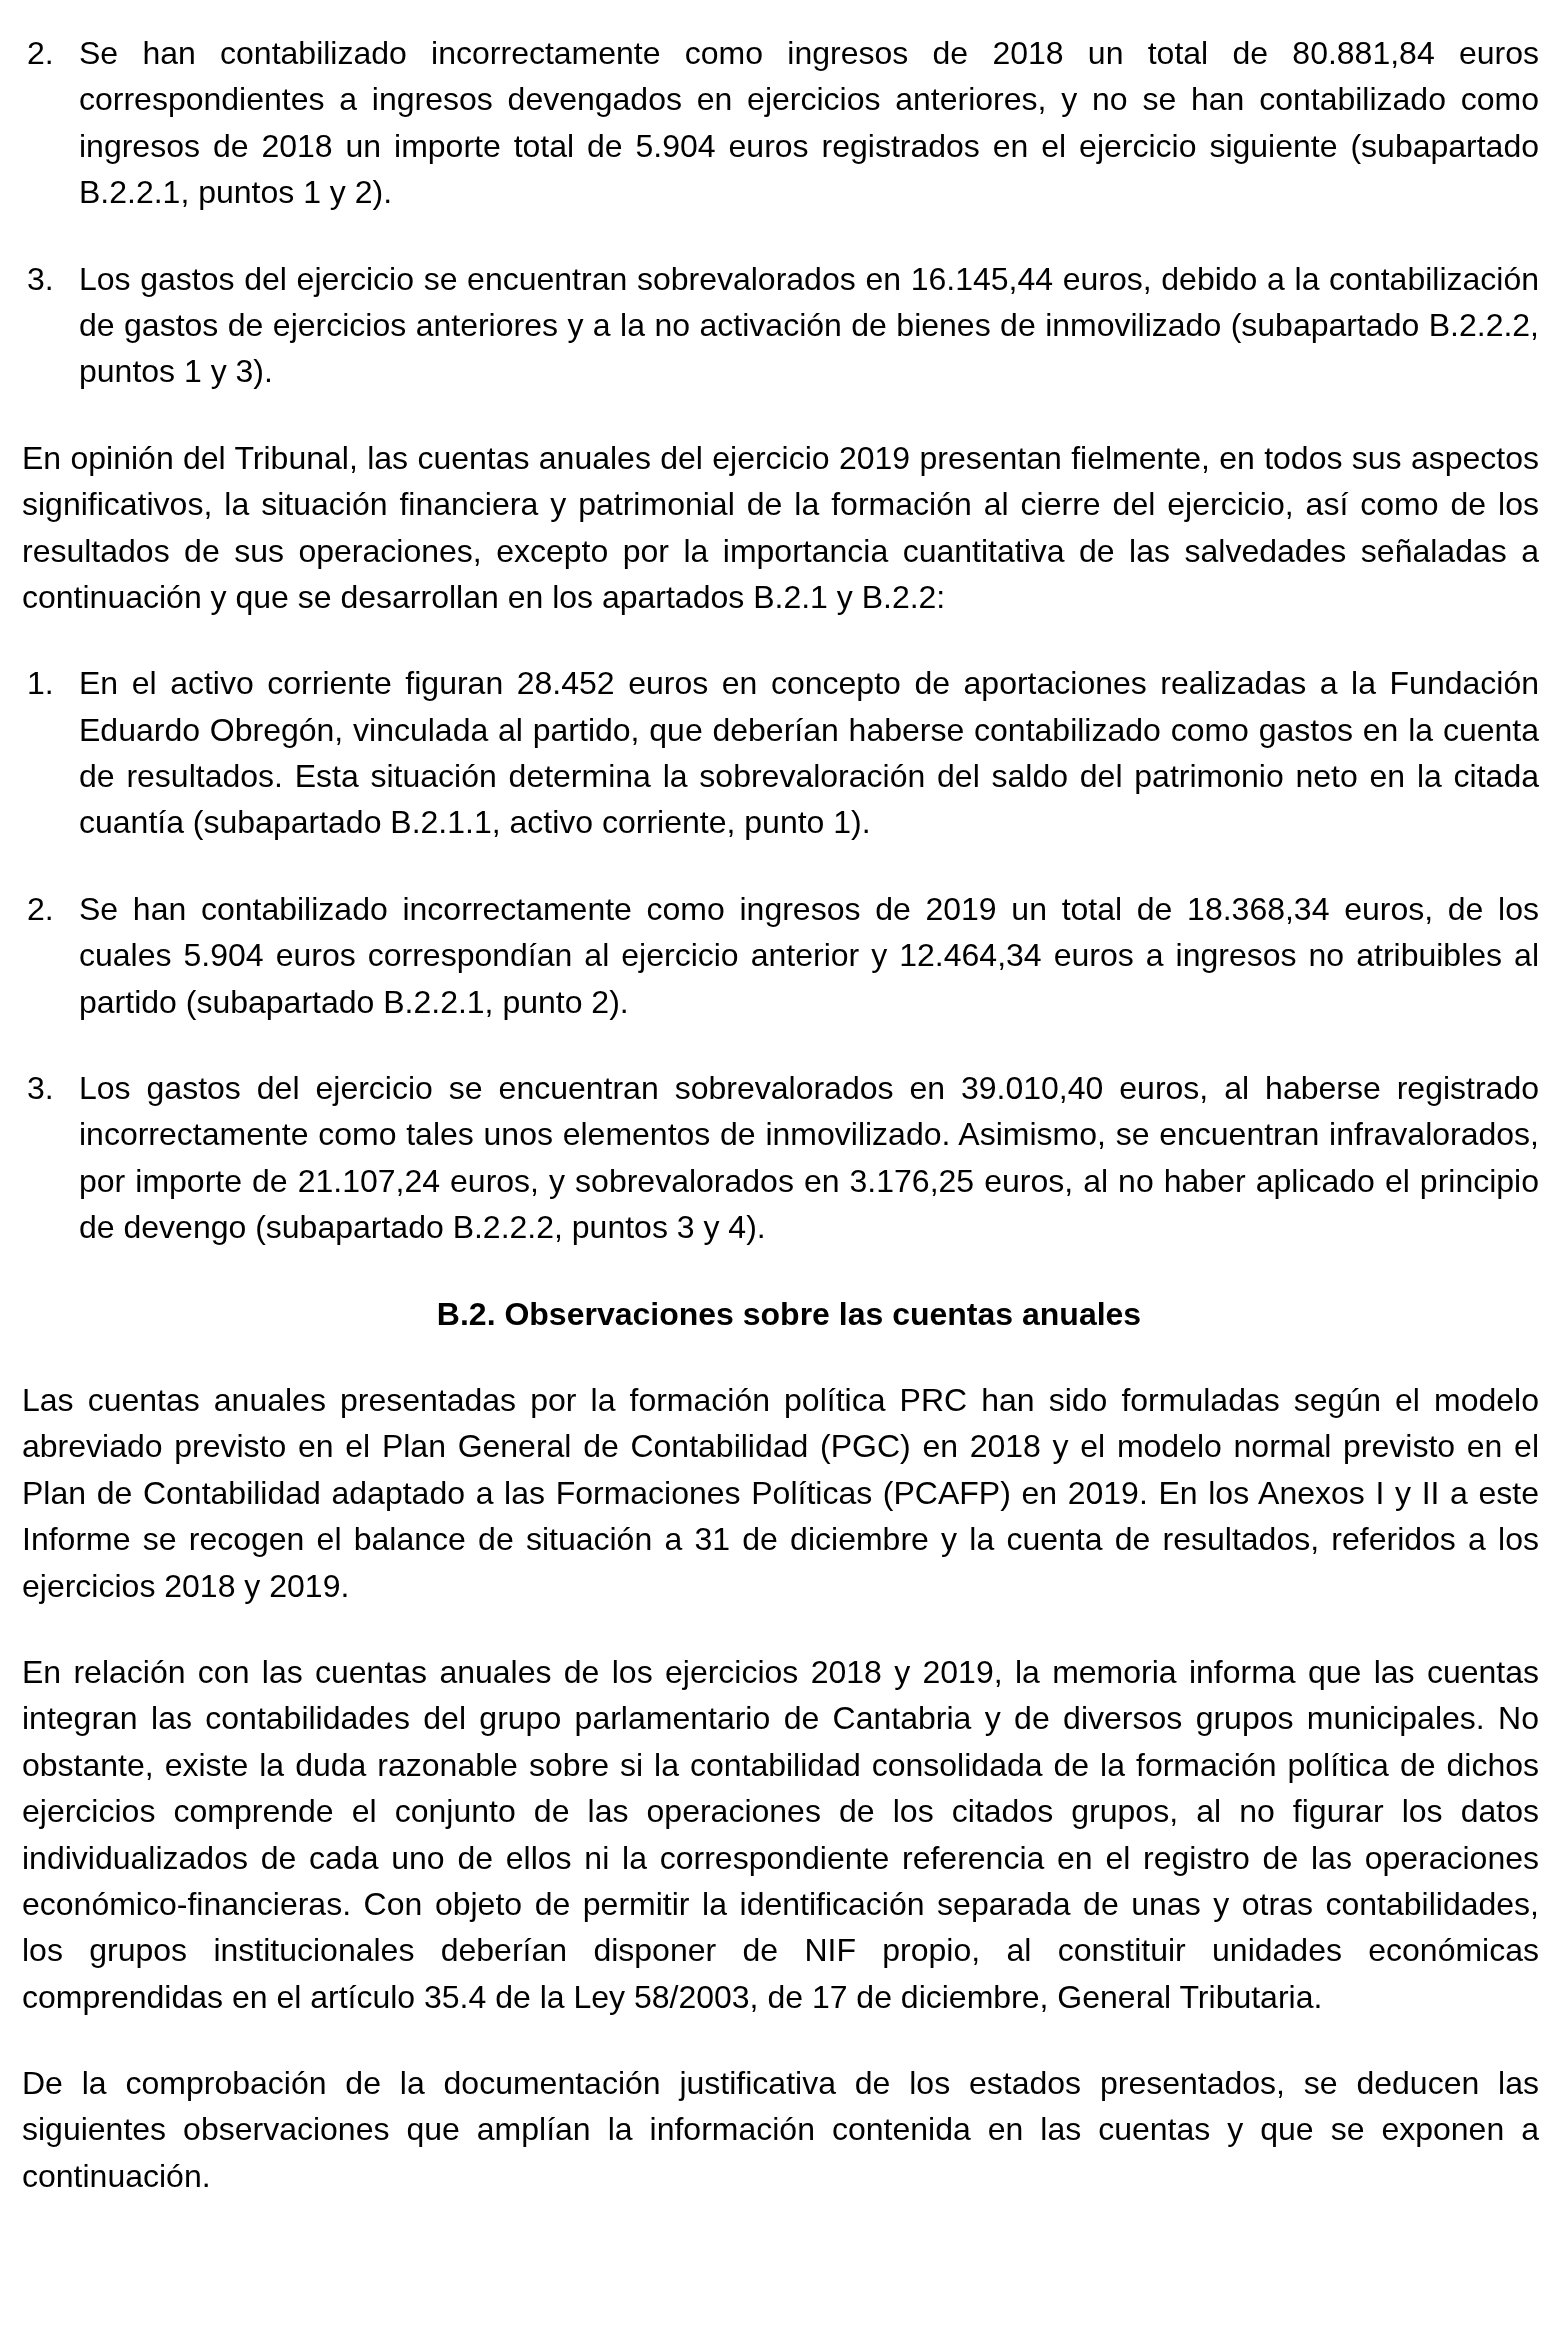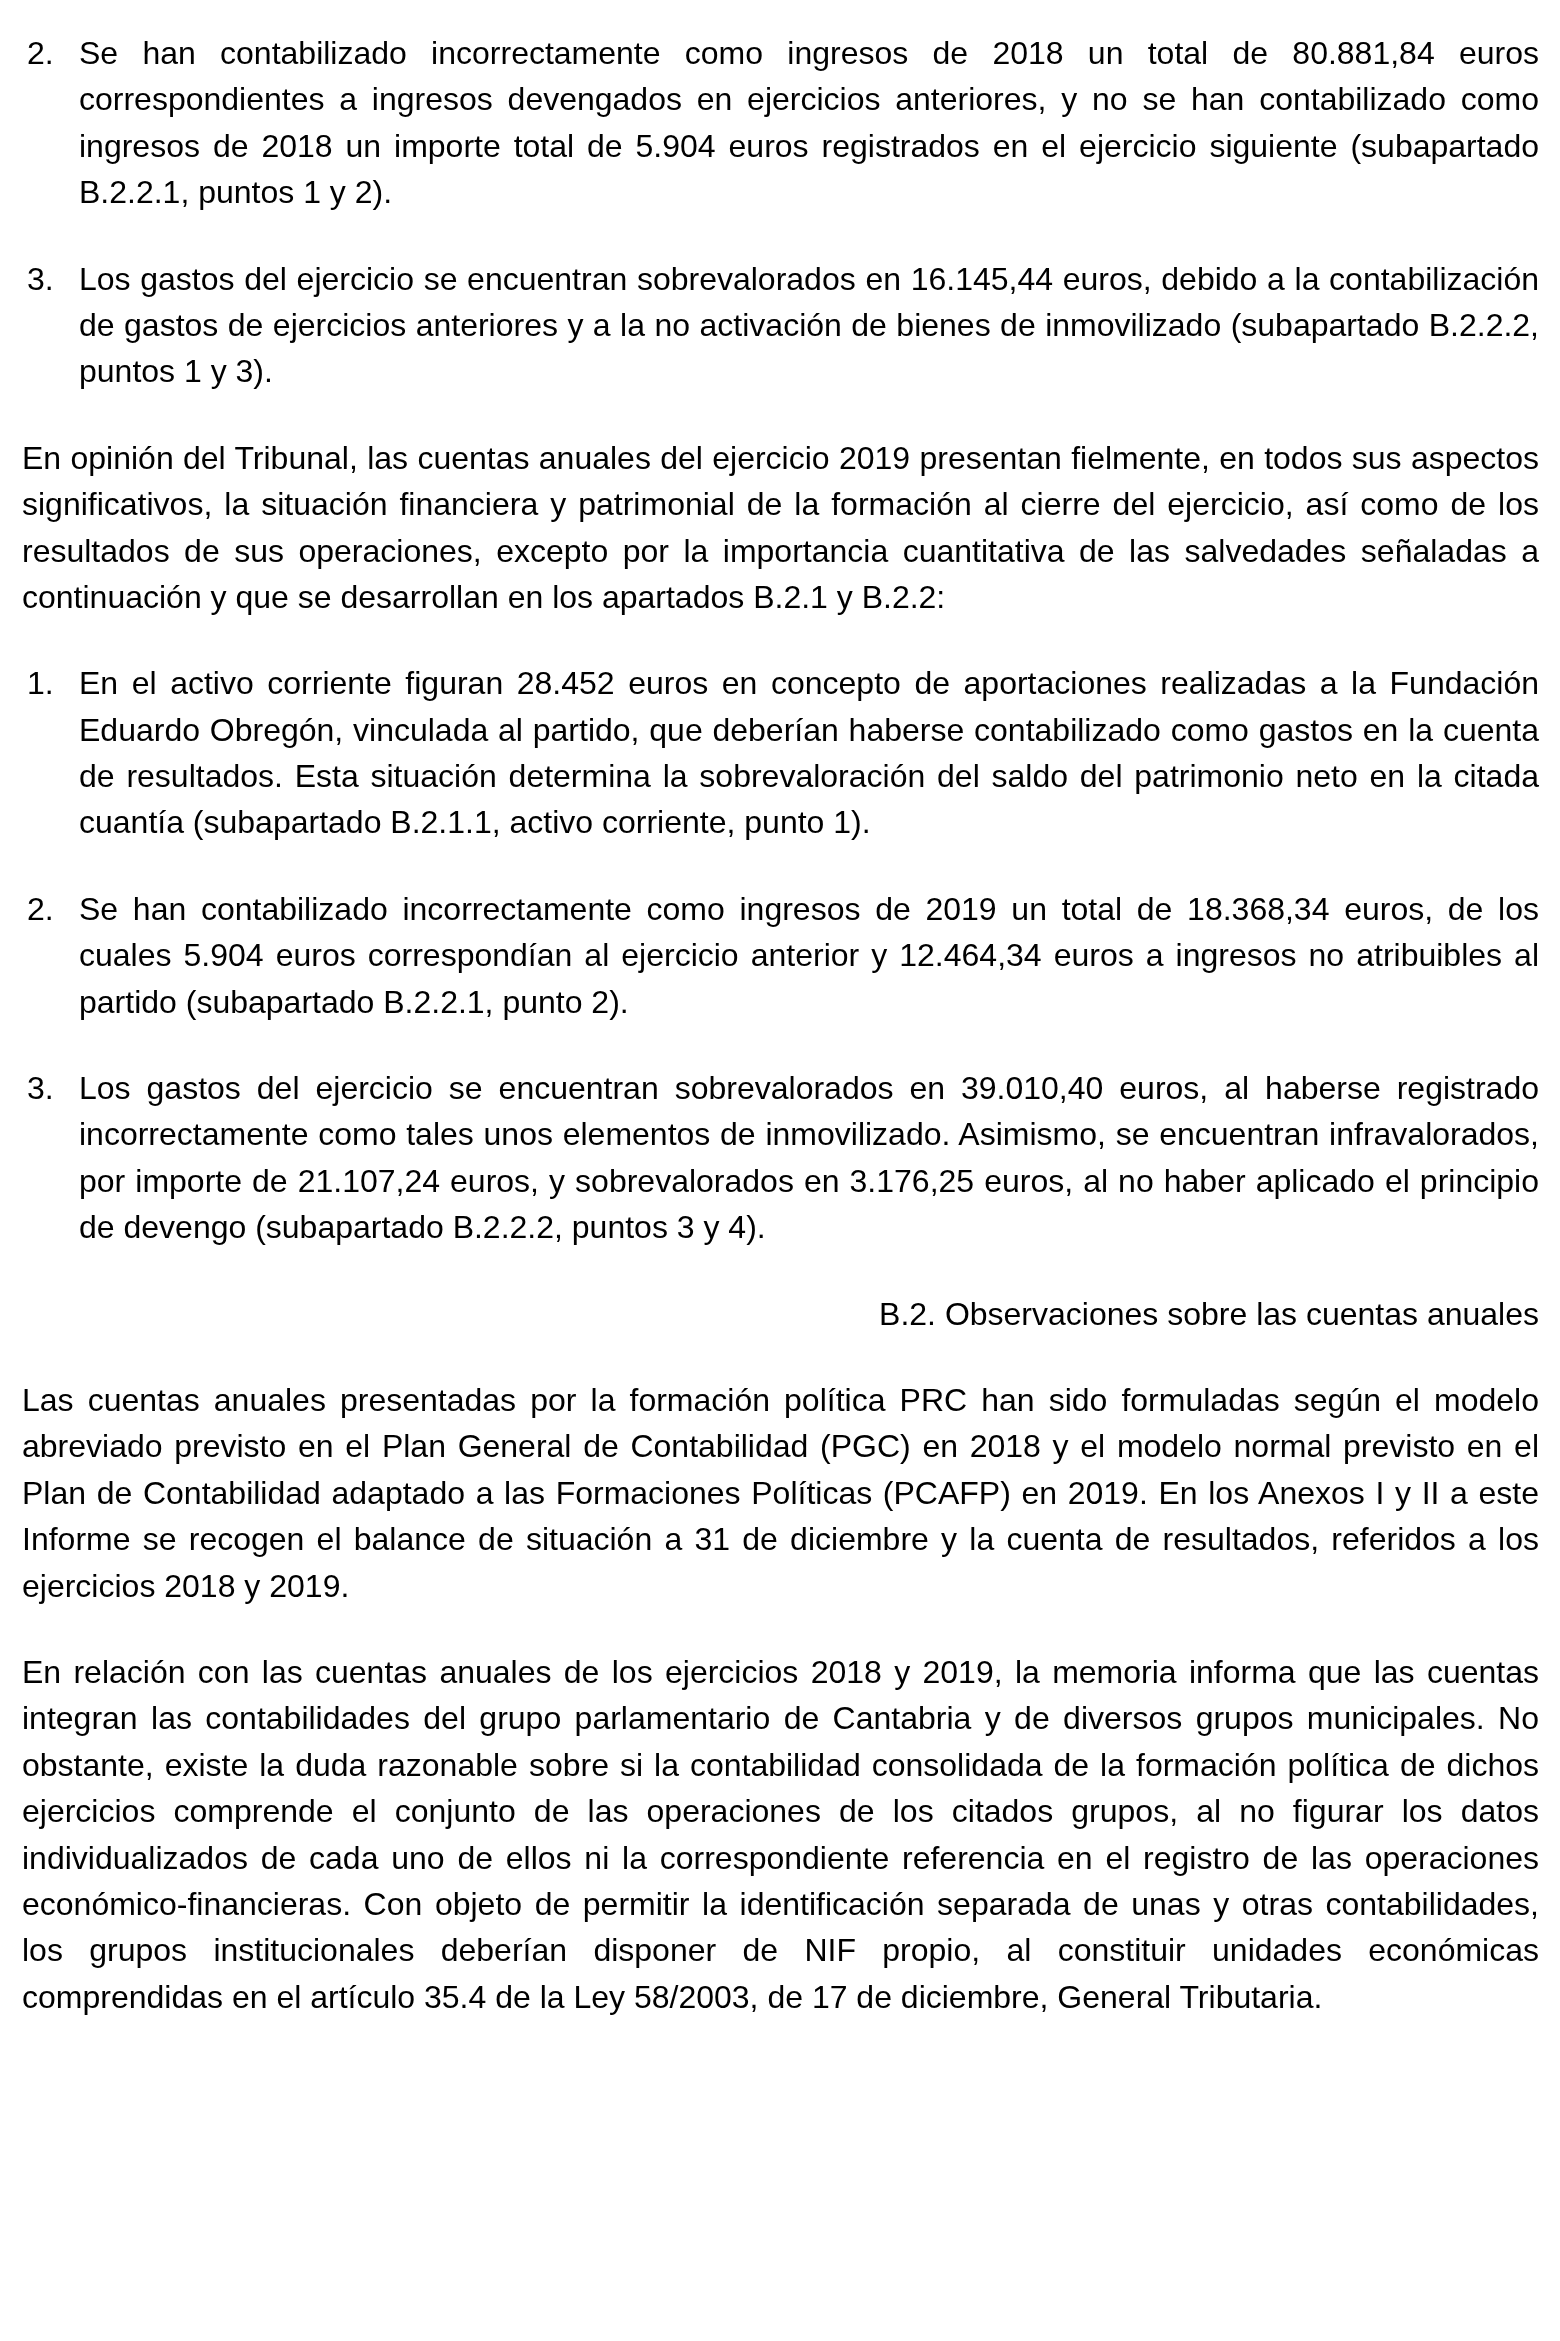--- a/index.html
+++ b/index.html
@@ -33,22 +33,22 @@
   }
   .list-num {
     position: absolute;
     left: 5px;
     top: 0;
   }
   .bold {
     font-weight: normal;
   }
   .section-heading {
-    font-weight: normal;
-    text-align: right;
+    font-weight: bold;
+    text-align: center;
     margin: 0 0 40px 17px;
   }
 </style>
 </head>
 <body>
 
 <div class="doc-page">
 
   <div class="list-item">
     <span class="list-num">2.</span>
@@ -76,15 +76,16 @@
     <span class="list-num">3.</span>
     <span>Los gastos del ejercicio se encuentran sobrevalorados en 39.010,40 euros, al haberse registrado incorrectamente como tales unos elementos de inmovilizado. Asimismo, se encuentran infravalorados, por importe de 21.107,24 euros, y sobrevalorados en 3.176,25 euros, al no haber aplicado el principio de devengo (subapartado B.2.2.2, puntos 3 y 4).</span>
   </div>
 
   <h2 class="section-heading" style="font-size: inherit;">B.2. Observaciones sobre las cuentas anuales</h2>
 
   <p class="para">Las cuentas anuales presentadas por la formación política PRC han sido formuladas según el modelo abreviado previsto en el Plan General de Contabilidad (PGC) en 2018 y el modelo normal previsto en el Plan de Contabilidad adaptado a las Formaciones Políticas (PCAFP) en 2019. En los Anexos I y II a este Informe se recogen el balance de situación a 31 de diciembre y la cuenta de resultados, referidos a los ejercicios 2018 y 2019.</p>
 
   <p class="para">En relación con las cuentas anuales de los ejercicios 2018 y 2019, la memoria informa que las cuentas integran las contabilidades del grupo parlamentario de Cantabria y de diversos grupos municipales. No obstante, existe la duda razonable sobre si la contabilidad consolidada de la formación política de dichos ejercicios comprende el conjunto de las operaciones de los citados grupos, al no figurar los datos individualizados de cada uno de ellos ni la correspondiente referencia en el registro de las operaciones económico-financieras. Con objeto de permitir la identificación separada de unas y otras contabilidades, los grupos institucionales deberían disponer de NIF propio, al constituir unidades económicas comprendidas en el artículo 35.4 de la Ley 58/2003, de 17 de diciembre, General Tributaria.</p>
 
+  <p class="para">De la comprobación de la documentación justificativa de los estados presentados, se deducen las siguientes observaciones que amplían la información contenida en las cuentas y que se exponen a continuación.</p>
 
 </div>
 
 
 </body></html>

